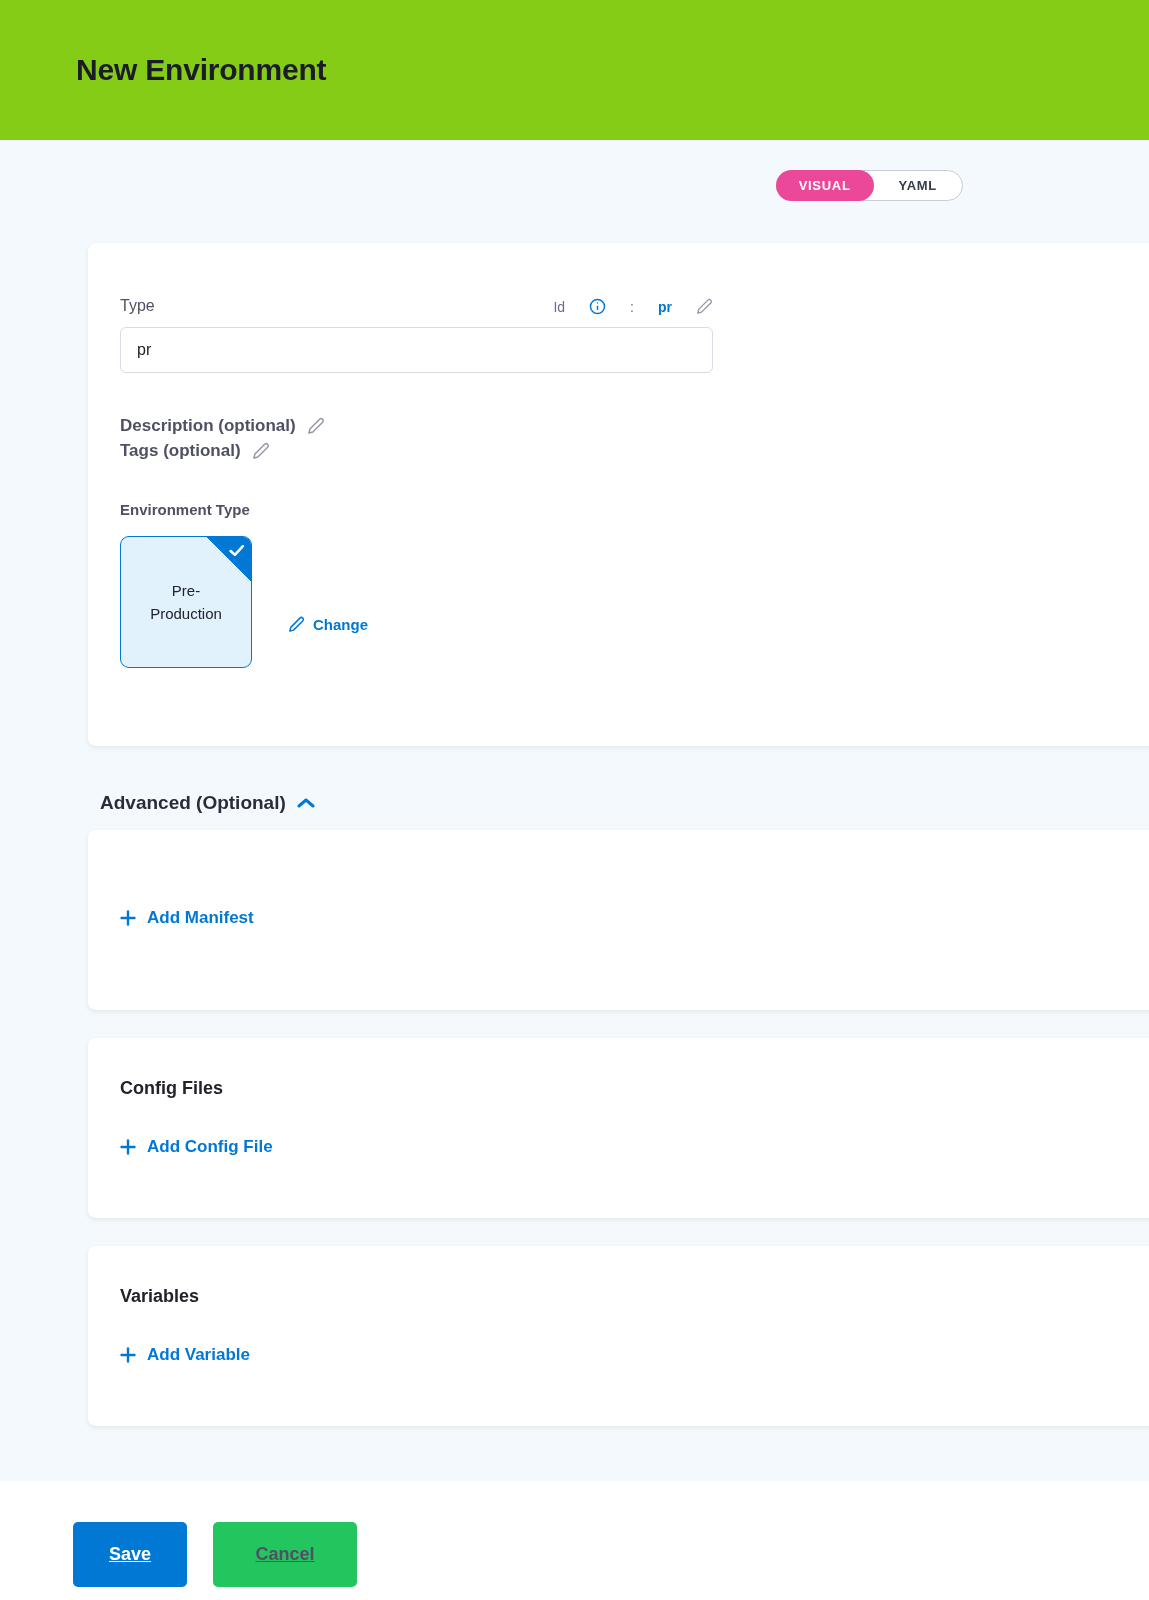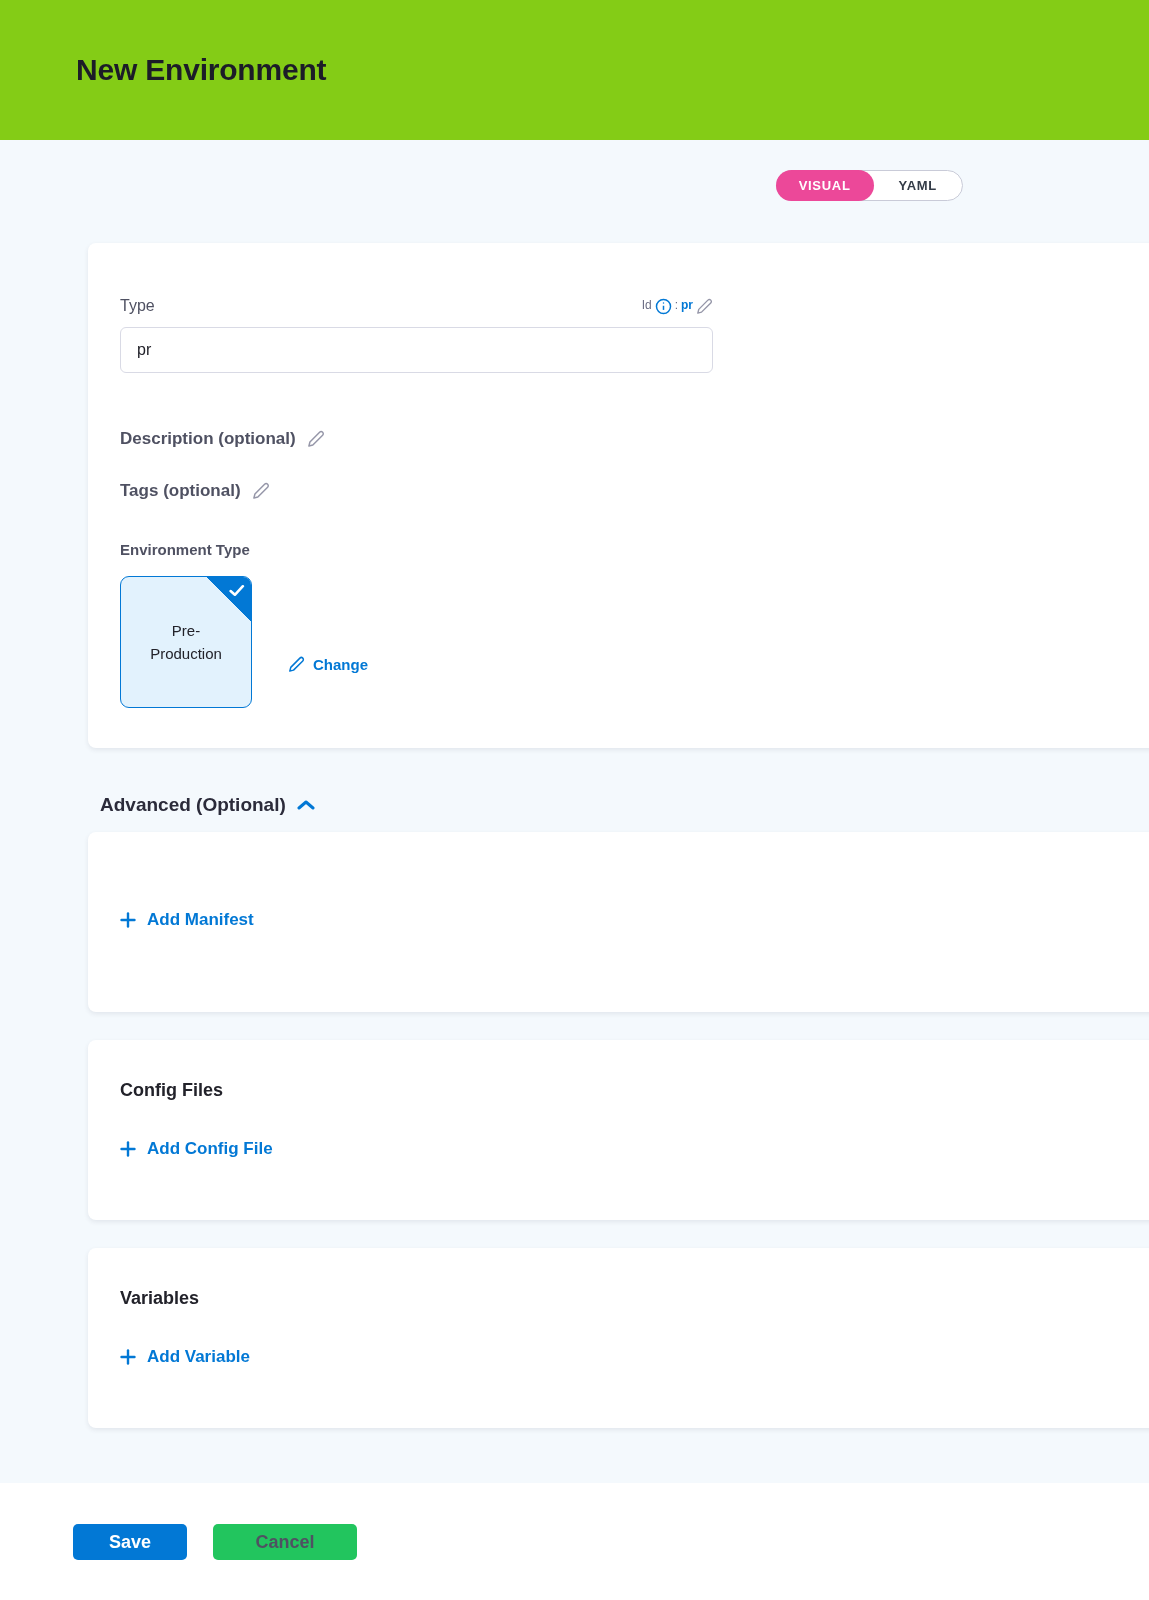--- a/index.html
+++ b/index.html
@@ -23,35 +23,35 @@
   .toggle-seg { font-size:13px; font-weight:700; letter-spacing:0.7px; display:flex; align-items:center; justify-content:center; height:31px; cursor:pointer; }
   .toggle-visual { background:#ec4899; color:#fff; border-radius:17px; padding:0 23px; margin:-1px 0 -1px -1px; }
   .toggle-yaml { color:#333B47; padding:0 25px; }
 
   
   .card { background:#fff; border-radius:8px; box-shadow:0 2px 5px rgba(40,41,61,0.09); margin-left:88px; margin-right:-14px; }
   .main-card { margin-top:42px; min-height:503px; padding:52px 32px 40px; }
 
   .name-row { display:flex; justify-content:space-between; align-items:center; width:593px; height:22px; }
   .field-label { font-size:16px; font-weight:500; color:#4F5162; }
-  .id-row { display:flex; align-items:flex-start; gap:3px; font-size:12px; color:#6B6D85; }
+  .id-row { display:flex; align-items:flex-end; gap:24px; font-size:14px; color:#6B6D85; }
   .id-value { color:#0278D5; font-weight:600; }
   .icon-gray { color:#9596A8; display:inline-flex; }
   .icon-blue { color:#0278D5; display:inline-flex; }
 
   .name-input {
     display:block; width:593px; height:46px; margin-top:10px;
     border:1px solid #D9DAE5; border-radius:6px; background:#fff;
     padding:0 16px; font-size:16px; color:#22222A;
     font-family:"Liberation Sans", sans-serif; outline:none;
   }
 
   .opt-row { display:flex; align-items:center; gap:11px; font-size:17px; font-weight:600; color:#4F5162; }
-  .opt-desc { margin-top:56px; }
-  .opt-tags { margin-top:32px;text-align:center; }
+  .opt-desc { margin-top:43px; }
+  .opt-tags { margin-top:5px;text-align:center; }
 
   .env-type-label { margin-top:40px; font-size:15px; font-weight:600; color:#4F5162; }
 
   .tile-row { display:flex; align-items:center; margin-top:18px; }
   .env-tile {
     position:relative; width:132px; height:132px; overflow:hidden;
     background:#E2F2FD; border:1.6px solid #0278D5; border-radius:9px;
     display:flex; align-items:center; justify-content:center; text-align:center;
     cursor:pointer;
   }
@@ -72,22 +72,22 @@
 
   
   .section-card { margin-top:16px; min-height:180px; padding:40px 32px; }
   .section-card + .section-card { margin-top:28px; }
   .section-title { font-size:18px; font-weight:700; color:#22222A; }
   .add-link { margin-top:38px; display:inline-flex; align-items:center; gap:11px;
     color:#0278D5; font-size:17px; font-weight:600; cursor:pointer; }
 
   
   .footer { background:#fff; padding:41px 0 0 73px; display:flex; gap:26px; }
-  .btn { height:36px; border:none; border-radius:5px; font-family:"Liberation Sans", sans-serif;
-    font-size:18px; font-weight:700; cursor:pointer; }
+  .btn { height:65px; border:none; border-radius:5px; font-family:"Liberation Sans", sans-serif;
+    font-size:18px; font-weight:700; cursor:pointer;text-decoration:underline; }
   .btn-save { width:114px; background:#0278D5; color:#fff; }
   .btn-cancel { width:144px; background:#22c55e; color:#4F5162; }
 
   svg { display:block; }
 </style>
 </head>
 <body>
 
 <div class="page-header">
   <div class="page-title">New Environment</div>

